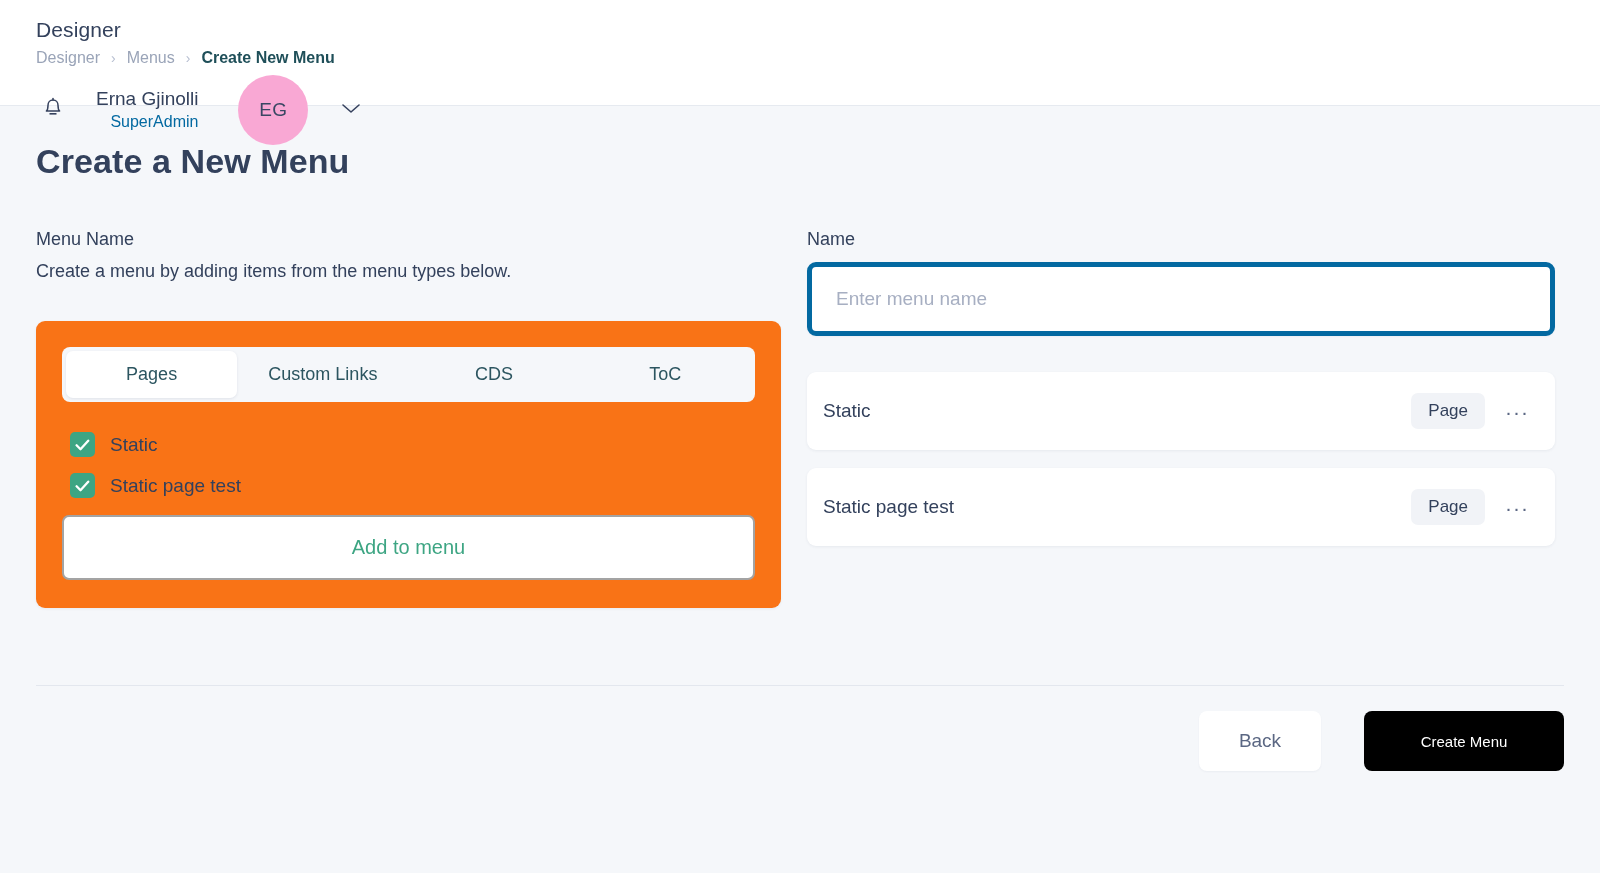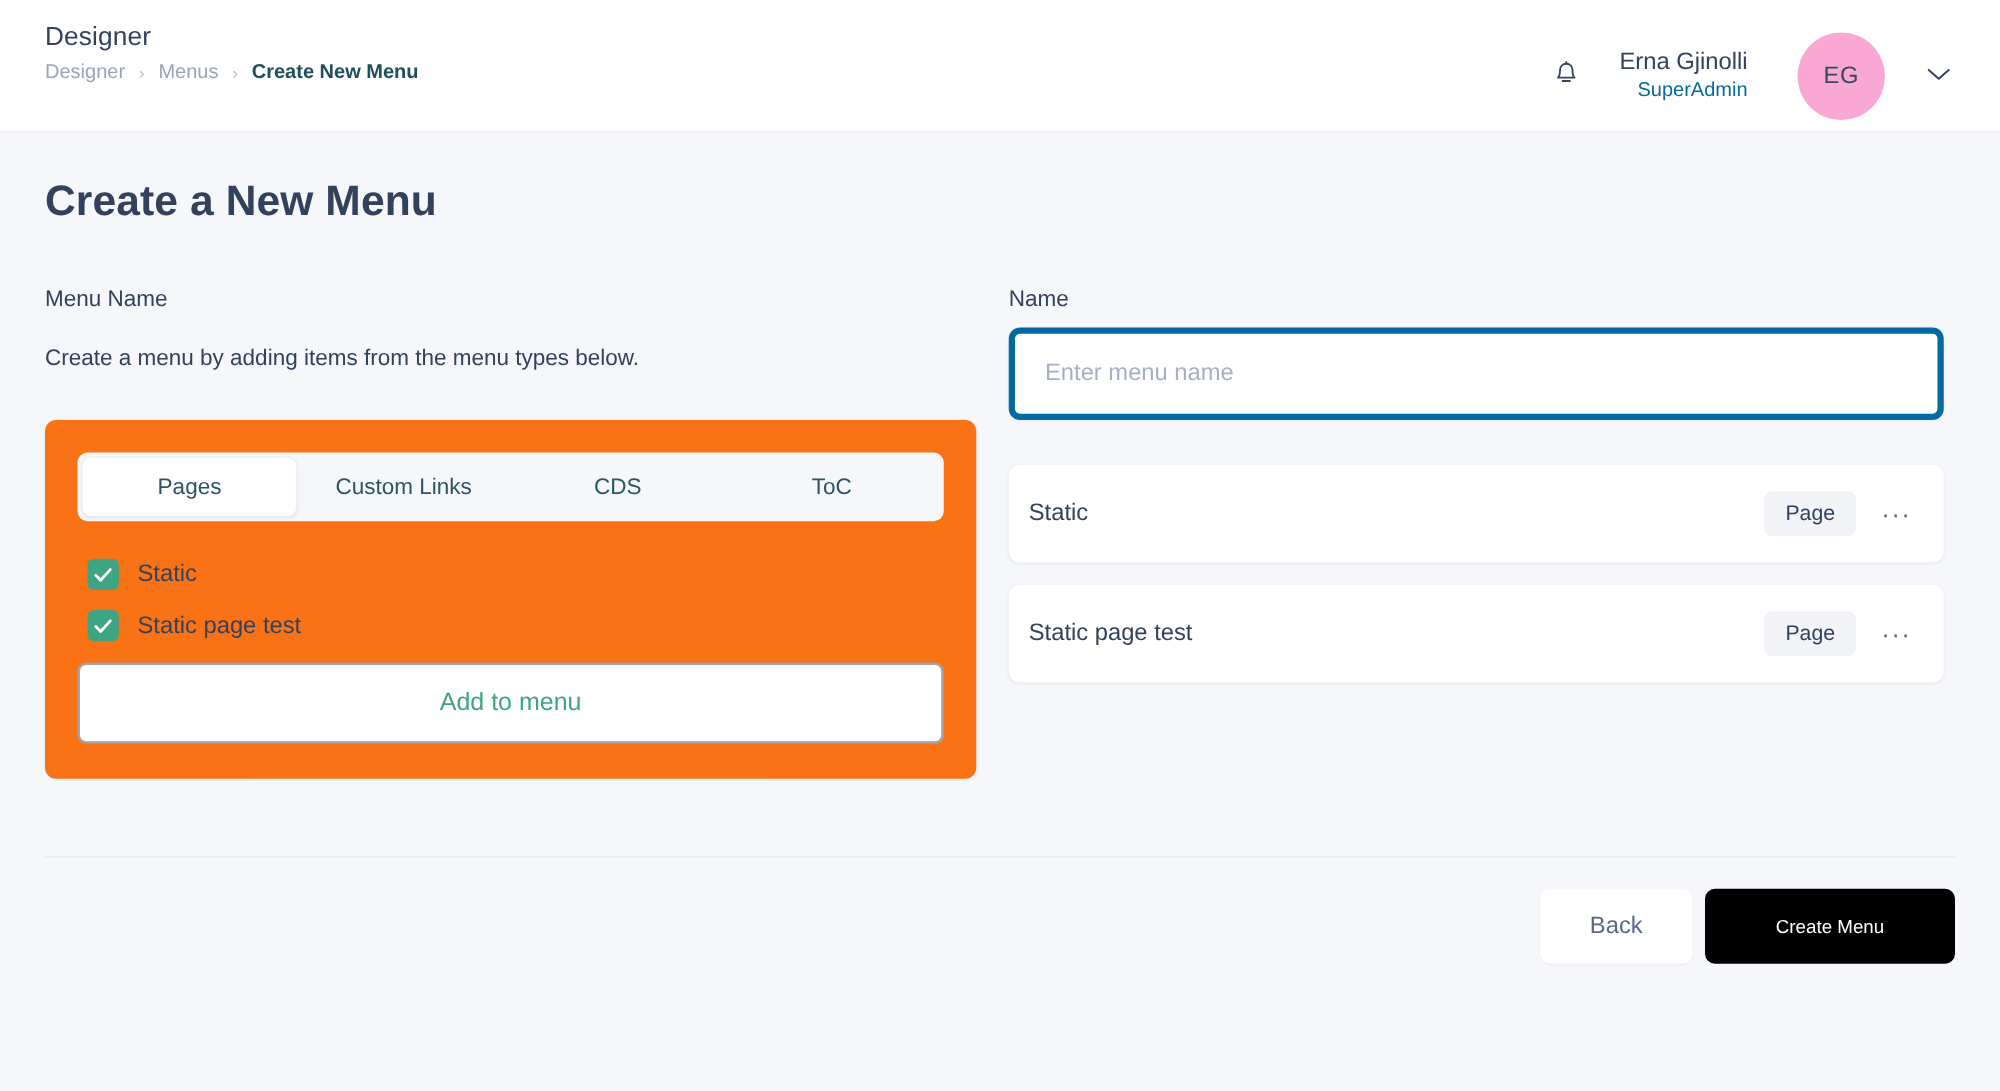--- a/index.html
+++ b/index.html
@@ -18,20 +18,21 @@
 
   
   .topbar {
     height: 106px;
     background: #ffffff;
     border-bottom: 1px solid #e6eaf0;
     display: flex;
     align-items: flex-start;
     justify-content: space-between;
     padding: 18px 34px 0 36px;
+    flex-direction: column;
   }
 
   .brand-block { display: flex; flex-direction: column; gap: 7px; }
 
   .brand-title {
     font-size: 21px;
     color: #33415c;
     letter-spacing: .1px;
   }
 
@@ -114,21 +115,21 @@
     align-items: flex-start;
   }
 
   .col-left { width: 745px; flex: none; }
   .col-right { width: 748px; flex: none; }
 
   
   .section-label {
     font-size: 18px;
     color: #33415c;
-    margin-bottom: 26px;
+    margin-bottom: 11px;
   }
   .section-desc {
     font-size: 18px;
     color: #33415c;
     margin-bottom: 39px;
   }
 
   
   .picker-card {
     background: #f97316;
@@ -250,21 +251,21 @@
     top: 579px;
     height: 1px;
     background: #e3e7ee;
   }
 
   .footer-actions {
     position: absolute;
     right: 36px;
     top: 605px;
     display: flex;
-    gap: 10px;
+    gap: 43px;
     align-items: center;
   }
   .btn-back {
     background: #ffffff;
     border: none;
     border-radius: 8px;
     width: 122px;
     height: 60px;
     font-size: 19px;
     font-family: inherit;

